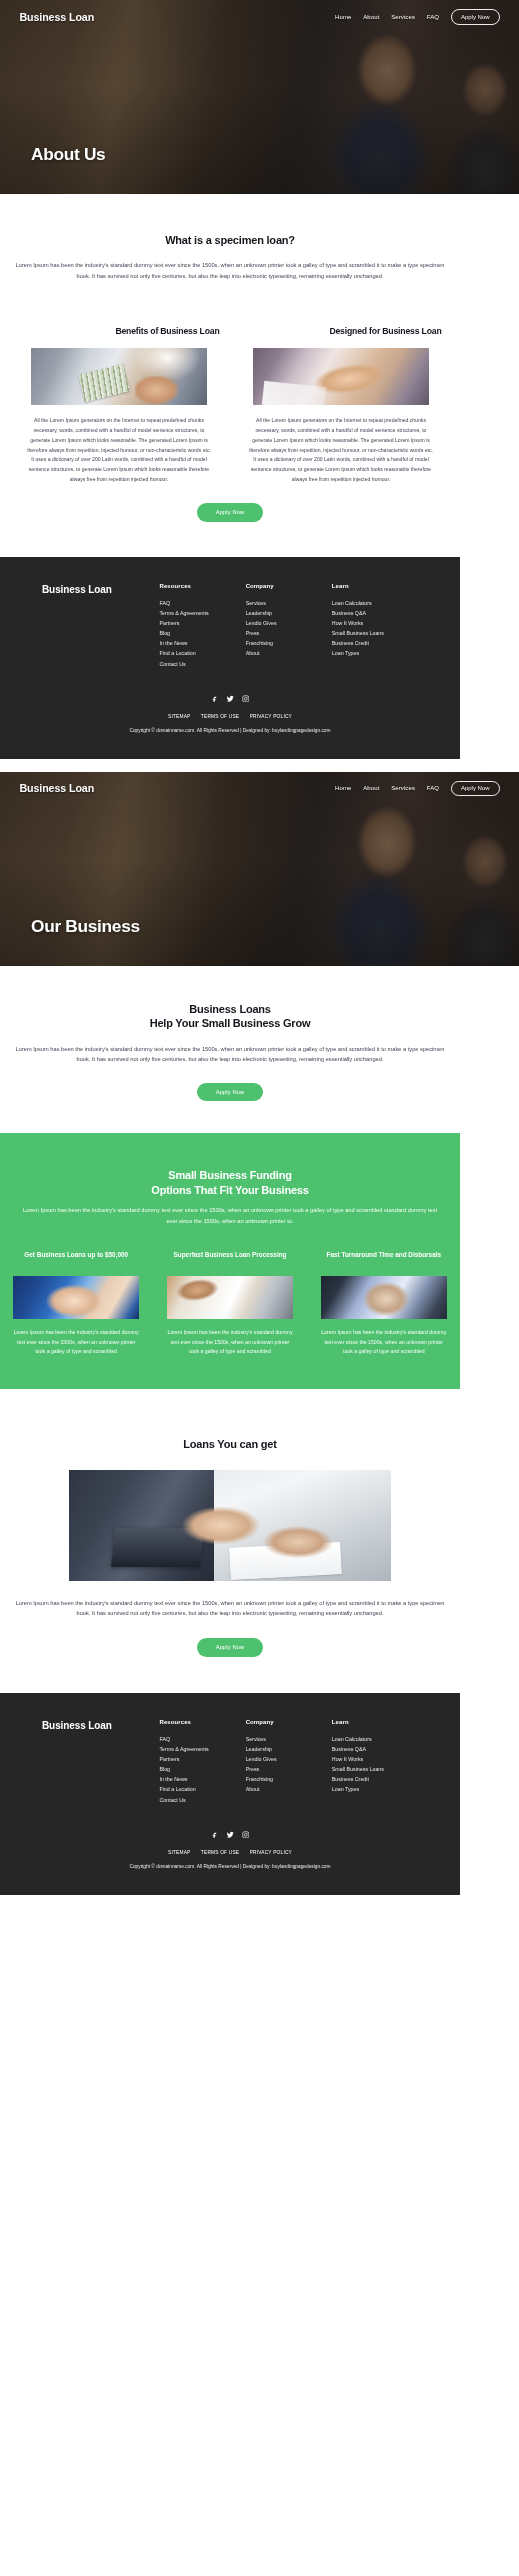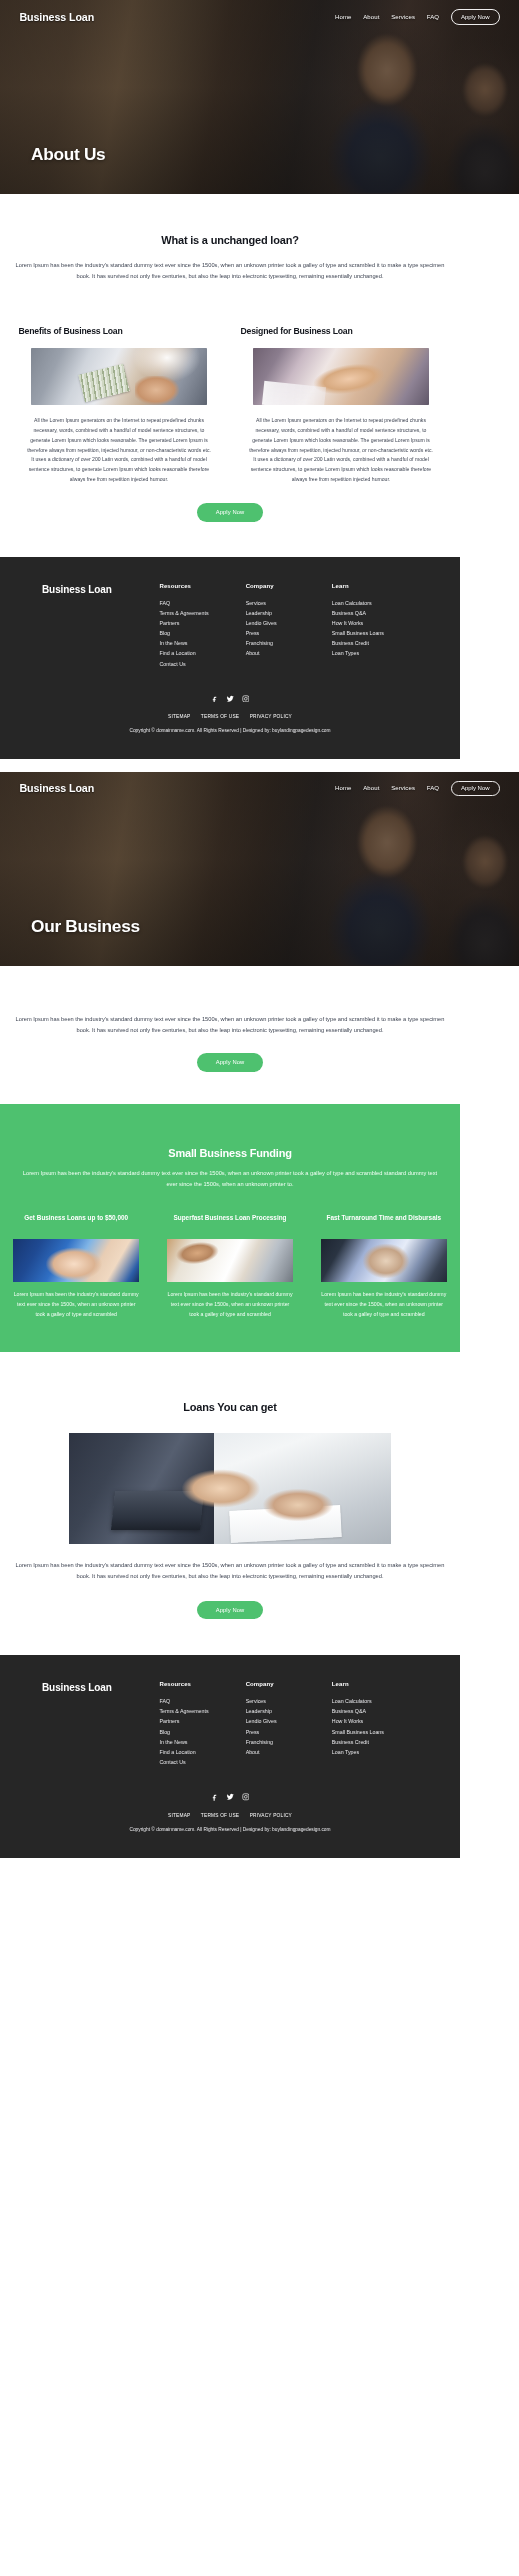--- a/index.html
+++ b/index.html
@@ -122,21 +122,21 @@
 
   
   .twocol {
     display: flex;
     justify-content: center;
     gap: 21px;
     padding: 12.5px 0 0 0;
   }
   .col { width: 201px; }
   .col-title {
-    text-align: left;
+    text-align: right;
     font-size: 8.7px;
     font-weight: 700;
     color: #13161d;
     letter-spacing: -0.2px;
     margin-bottom: 11.8px;
   }
   .col-photo {
     width: 176px;
     height: 57px;
     margin: 0 auto;
@@ -264,21 +264,21 @@
     color: #ededf0;
     padding: 9px 0 26px 0;
   }
 
   
   .green {
     background: #4ec16f;
     color: #ffffff;
     padding: 35px 0 32px 0;
   }
-  .green .sec-title { color: #ffffff; margin-top: 7px; }
+  .green .sec-title { color: #ffffff; }
   .green .sec-sub { color: #f2fff6; max-width: 415px; margin-top: 7.6px; }
   .cards {
     display: flex;
     justify-content: center;
     gap: 11.8px;
     margin-top: 23.5px;
   }
   .card { width: 142px; }
   .card-title {
     text-align: center;
@@ -380,21 +380,21 @@
         <a class="nav-link" href="#">Services</a>
         <a class="nav-link" href="#">FAQ</a>
         <a class="nav-cta" href="#">Apply Now</a>
       </div>
     </nav>
 
     <h1 class="hero-title">About Us</h1>
   </header>
 
   <section class="sec intro">
-    <h2 class="sec-title">What is a unchanged loan?</h2>
+    <h2 class="sec-title">What is a specimen loan?</h2>
     <p class="sec-sub">Lorem Ipsum has been the industry's standard dummy text ever since the 1500s, when an unknown printer took a galley of type and scrambled it to make a type specimen book. It has survived not only five centuries, but also the leap into electronic typesetting, remaining essentially unchanged.</p>
   </section>
 
   <section class="sec">
     <div class="twocol">
 
       <div class="col">
         <h3 class="col-title">Benefits of Business Loan</h3>
         <div class="col-photo photo-money"></div>
         <p class="col-body">All the Lorem Ipsum generators on the Internet to repeat predefined chunks necessary, words, combined with a handful of model sentence structures, to generate Lorem Ipsum which looks reasonable. The generated Lorem Ipsum is therefore always from repetition, injected humour, or non-characteristic words etc. It uses a dictionary of over 200 Latin words, combined with a handful of model sentence structures, to generate Lorem Ipsum which looks reasonable therefore always free from repetition injected humour.</p>
@@ -495,28 +495,31 @@
         <a class="nav-link" href="#">Services</a>
         <a class="nav-link" href="#">FAQ</a>
         <a class="nav-cta" href="#">Apply Now</a>
       </div>
     </nav>
 
     <h1 class="hero-title">Our Business</h1>
   </header>
 
   <section class="sec" style="padding:36px 0 32px 0;">
+    <h2 class="sec-title">Business Loans</h2>
+    <h2 class="sec-title">Help Your Small Business Grow</h2>
     <p class="sec-sub">Lorem Ipsum has been the industry's standard dummy text ever since the 1500s, when an unknown printer took a galley of type and scrambled it to make a type specimen book. It has survived not only five centuries, but also the leap into electronic typesetting, remaining essentially unchanged.</p>
     <div class="btn-wrap" style="padding-top:18px;">
       <button class="btn-apply">Apply Now</button>
     </div>
   </section>
 
   <section class="green">
     <h2 class="sec-title">Small Business Funding</h2>
+    <h2 class="sec-title">Options That Fit Your Business</h2>
     <p class="sec-sub">Lorem Ipsum has been the industry's standard dummy text ever since the 1500s, when an unknown printer took a galley of type and scrambled standard dummy text ever since the 1500s, when an unknown printer to.</p>
 
     <div class="cards">
       <div class="card">
         <div class="card-title">Get Business Loans up to $50,000</div>
         <div class="card-photo cp1"></div>
         <p class="card-body">Lorem Ipsum has been the industry's standard dummy text ever since the 1500s, when an unknown printer took a galley of type and scrambled</p>
       </div>
       <div class="card">
         <div class="card-title">Superfast Business Loan Processing</div>

